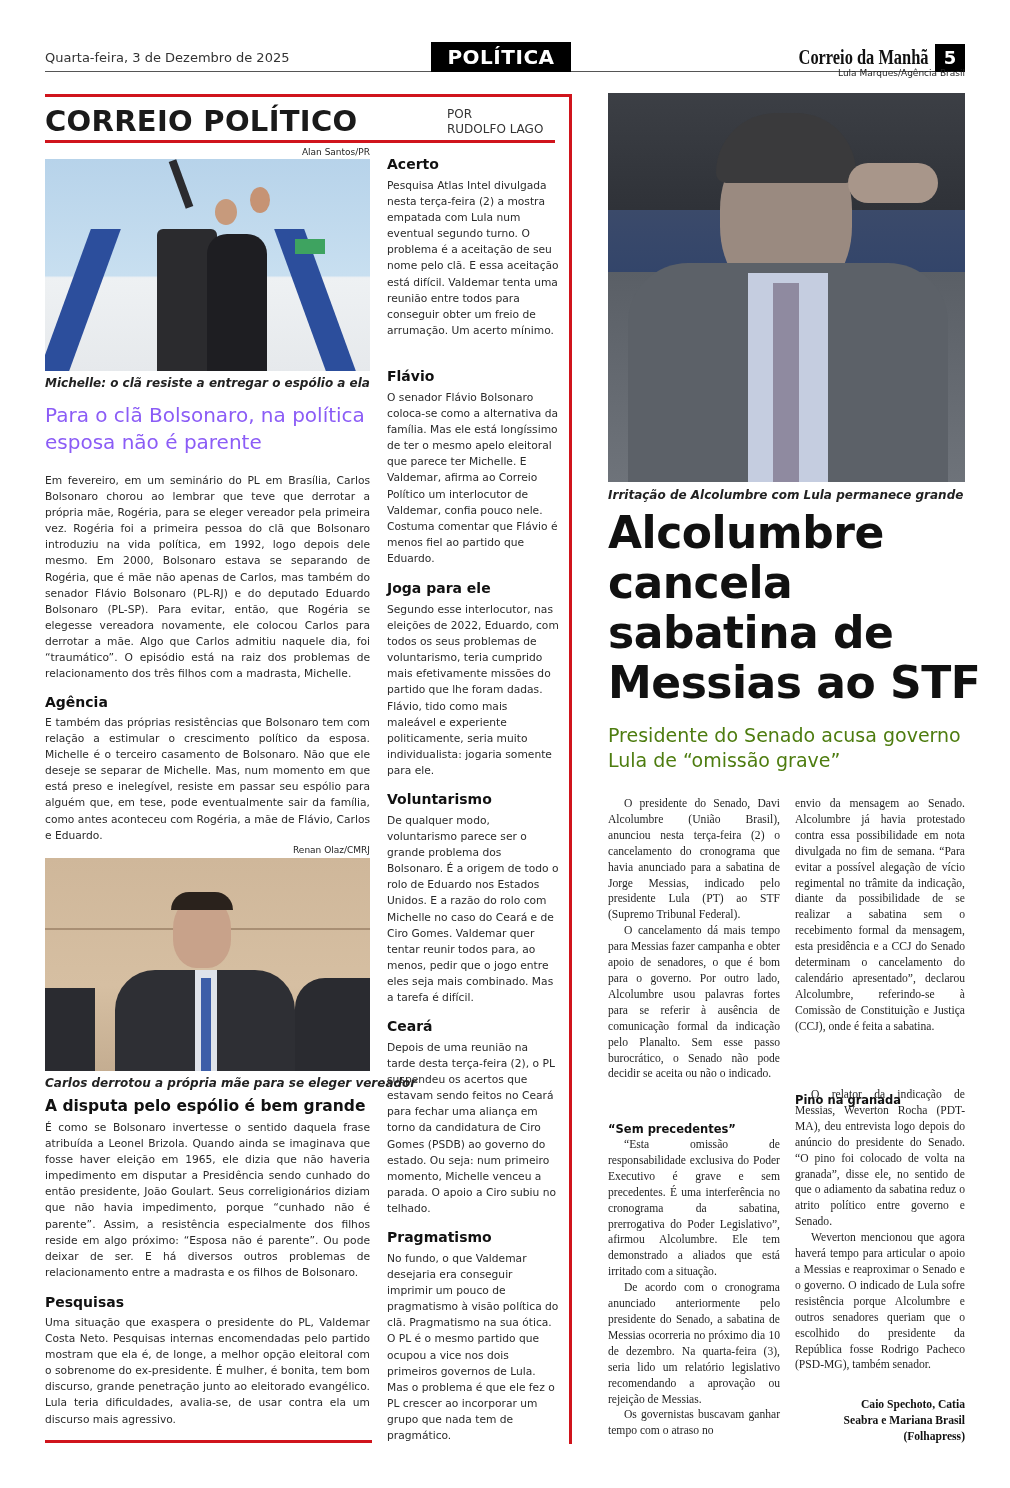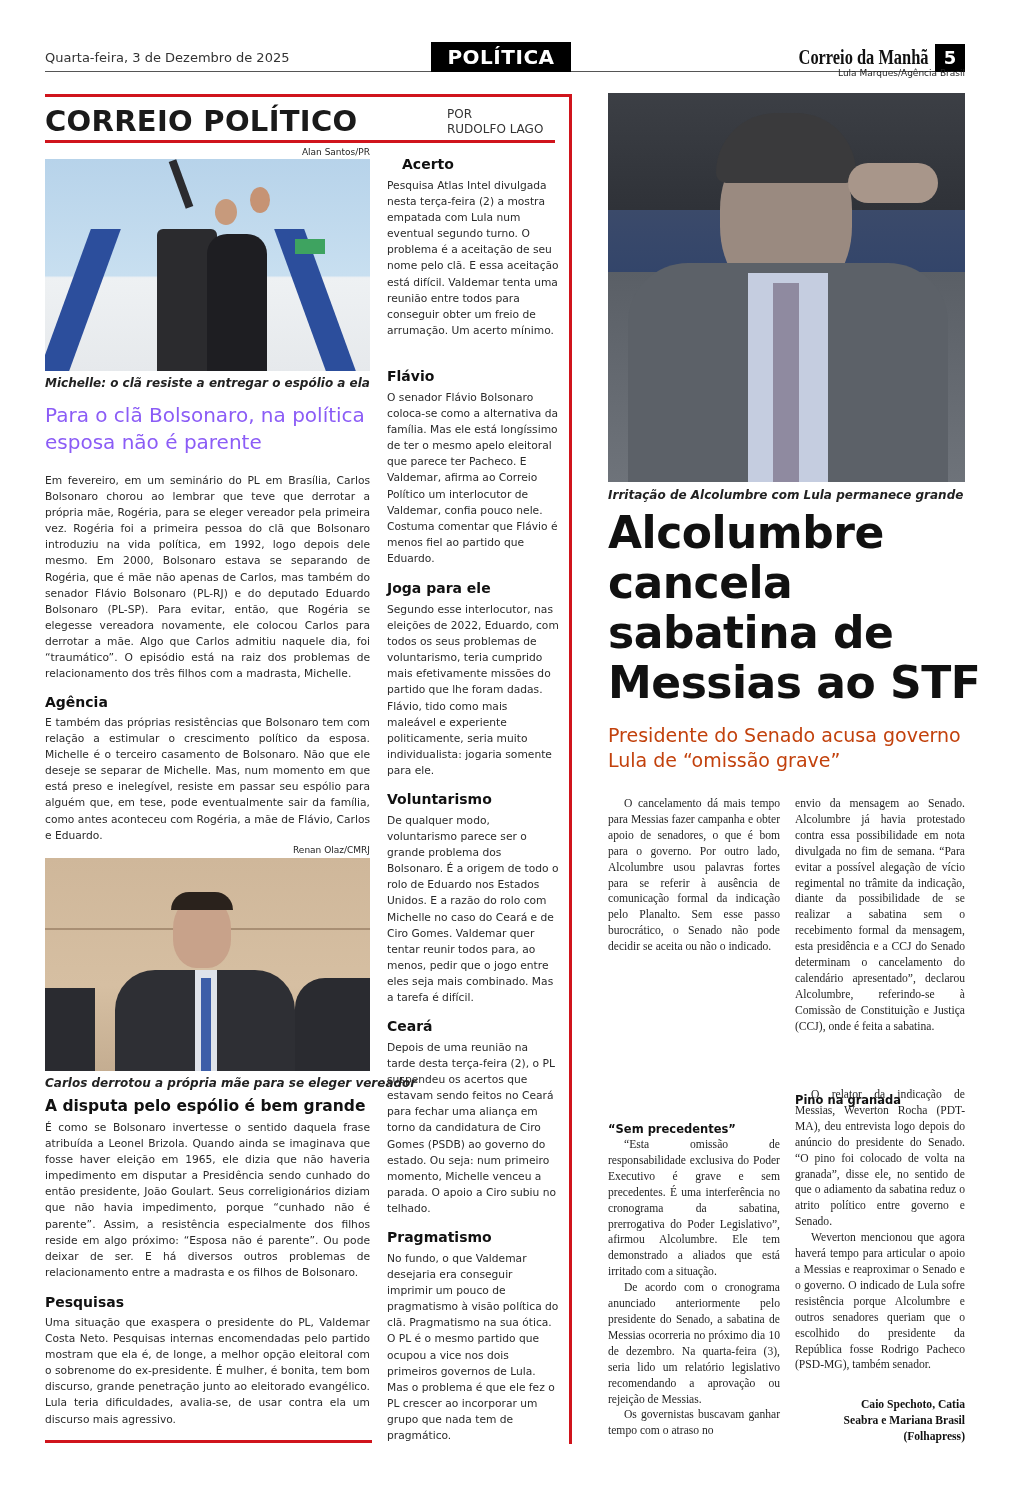--- a/index.html
+++ b/index.html
@@ -34,21 +34,21 @@
 
   
   .headline-l { position: absolute; left: 45px; top: 402px; width: 330px; font-size: 20px; line-height: 27px; color: #8b5cf6; }
   .body-l { position: absolute; font-size: 10.7px; line-height: 16.1px; color: #2a2a2a; text-align: justify; }
   .subhead { position: absolute; font-size: 14px; font-weight: bold; color: #111; }
   .subhead-lg { position: absolute; font-size: 15.5px; font-weight: bold; color: #111; }
   .body-mid { position: absolute; left: 387px; width: 172px; font-size: 10.7px; line-height: 16.1px; color: #2a2a2a; }
 
   
   .main-headline { position: absolute; left: 608px; top: 508px; width: 380px; font-size: 44px; line-height: 50px; font-weight: bold; color: #111; letter-spacing: -0.5px; }
-  .deck { position: absolute; left: 608px; top: 723px; width: 380px; font-size: 19px; line-height: 25px; color: #c2410c; }
+  .deck { position: absolute; left: 608px; top: 723px; width: 380px; font-size: 19px; line-height: 25px; color: #4d7c0f; }
   .serif-body { position: absolute; font-family: "Liberation Serif", serif; font-size: 11.6px; line-height: 15.9px; color: #1f1f1f; text-align: justify; hyphens: auto; }
   .serif-body p { text-indent: 16px; }
   .serif-sub { position: absolute; font-size: 11.5px; font-weight: bold; color: #111; }
   .byline { position: absolute; left: 795px; top: 1397px; width: 170px; text-align: right; font-family: "Liberation Serif", serif; font-weight: bold; font-size: 11.6px; line-height: 16px; color: #111; }
 </style>
 </head>
 <body>
 
 <div class="masthead">
   <span class="date">Quarta-feira, 3 de Dezembro de 2025</span>
@@ -100,25 +100,25 @@
   <div class="ph-shape" style="left:0; top:130px; width:50px; height:83px; background:#2a2b30;"></div>
 </div>
 <div class="caption" style="left:45px; top:1076px;">Carlos derrotou a própria mãe para se eleger vereador</div>
 
 <div class="subhead-lg" style="left:45px; top:1097px;">A disputa pelo espólio é bem grande</div>
 <div class="body-l" style="left:45px; top:1120px; width:325px;">É como se Bolsonaro invertesse o sentido daquela frase atribuída a Leonel Brizola. Quando ainda se imaginava que fosse haver eleição em 1965, ele dizia que não haveria impedimento em disputar a Presidência sendo cunhado do então presidente, João Goulart. Seus correligionários diziam que não havia impedimento, porque “cunhado não é parente”. Assim, a resistência especialmente dos filhos reside em algo próximo: “Esposa não é parente”. Ou pode deixar de ser. E há diversos outros problemas de relacionamento entre a madrasta e os filhos de Bolsonaro.</div>
 
 <div class="subhead" style="left:45px; top:1294px;">Pesquisas</div>
 <div class="body-l" style="left:45px; top:1315px; width:325px;">Uma situação que exaspera o presidente do PL, Valdemar Costa Neto. Pesquisas internas encomendadas pelo partido mostram que ela é, de longe, a melhor opção eleitoral com o sobrenome do ex-presidente. É mulher, é bonita, tem bom discurso, grande penetração junto ao eleitorado evangélico. Lula teria dificuldades, avalia-se, de usar contra ela um discurso mais agressivo.</div>
 
-<div class="subhead" style="left:387px; top:156px;margin-left:15px;">Acerto</div>
+<div class="subhead" style="left:387px; top:156px;">Acerto</div>
 <div class="body-mid" style="top:178px;">Pesquisa Atlas Intel divulgada nesta terça-feira (2) a mostra empatada com Lula num eventual segundo turno. O problema é a aceitação de seu nome pelo clã. E essa aceitação está difícil. Valdemar tenta uma reunião entre todos para conseguir obter um freio de arrumação. Um acerto mínimo.</div>
 
 <div class="subhead" style="left:387px; top:368px;">Flávio</div>
-<div class="body-mid" style="top:390px;">O senador Flávio Bolsonaro coloca-se como a alternativa da família. Mas ele está longíssimo de ter o mesmo apelo eleitoral que parece ter Pacheco. E Valdemar, afirma ao Correio Político um interlocutor de Valdemar, confia pouco nele. Costuma comentar que Flávio é menos fiel ao partido que Eduardo.</div>
+<div class="body-mid" style="top:390px;">O senador Flávio Bolsonaro coloca-se como a alternativa da família. Mas ele está longíssimo de ter o mesmo apelo eleitoral que parece ter Michelle. E Valdemar, afirma ao Correio Político um interlocutor de Valdemar, confia pouco nele. Costuma comentar que Flávio é menos fiel ao partido que Eduardo.</div>
 
 <div class="subhead" style="left:387px; top:580px;">Joga para ele</div>
 <div class="body-mid" style="top:602px;">Segundo esse interlocutor, nas eleições de 2022, Eduardo, com todos os seus problemas de voluntarismo, teria cumprido mais efetivamente missões do partido que lhe foram dadas. Flávio, tido como mais maleável e experiente politicamente, seria muito individualista: jogaria somente para ele.</div>
 
 <div class="subhead" style="left:387px; top:791px;">Voluntarismo</div>
 <div class="body-mid" style="top:813px;">De qualquer modo, voluntarismo parece ser o grande problema dos Bolsonaro. É a origem de todo o rolo de Eduardo nos Estados Unidos. E a razão do rolo com Michelle no caso do Ceará e de Ciro Gomes. Valdemar quer tentar reunir todos para, ao menos, pedir que o jogo entre eles seja mais combinado. Mas a tarefa é difícil.</div>
 
 <div class="subhead" style="left:387px; top:1018px;">Ceará</div>
 <div class="body-mid" style="top:1040px;">Depois de uma reunião na tarde desta terça-feira (2), o PL suspendeu os acertos que estavam sendo feitos no Ceará para fechar uma aliança em torno da candidatura de Ciro Gomes (PSDB) ao governo do estado. Ou seja: num primeiro momento, Michelle venceu a parada. O apoio a Ciro subiu no telhado.</div>
 
@@ -133,20 +133,21 @@
   <div class="ph-shape" style="left:140px; top:180px; width:80px; height:209px; background:#c5cde0;"></div>
   <div class="ph-shape" style="left:165px; top:190px; width:26px; height:199px; background:#8f8aa0;"></div>
   <div class="ph-shape" style="left:240px; top:70px; width:90px; height:40px; background:#a8968a; border-radius:20px;"></div>
 </div>
 <div class="caption" style="left:608px; top:488px;">Irritação de Alcolumbre com Lula permanece grande</div>
 
 <div class="main-headline">Alcolumbre cancela sabatina de Messias ao STF</div>
 <div class="deck">Presidente do Senado acusa governo Lula de “omissão grave”</div>
 
 <div class="serif-body" style="left:608px; top:796px; width:172px;">
+  <p>O presidente do Senado, Davi Alcolumbre (União Brasil), anunciou nesta terça-feira (2) o cancelamento do cronograma que havia anunciado para a sabatina de Jorge Messias, indicado pelo presidente Lula (PT) ao STF (Supremo Tribunal Federal).</p>
   <p>O cancelamento dá mais tempo para Messias fazer campanha e obter apoio de senadores, o que é bom para o governo. Por outro lado, Alcolumbre usou palavras fortes para se referir à ausência de comunicação formal da indicação pelo Planalto. Sem esse passo burocrático, o Senado não pode decidir se aceita ou não o indicado.</p>
 </div>
 <div class="serif-sub" style="left:608px; top:1122px;">“Sem precedentes”</div>
 <div class="serif-body" style="left:608px; top:1137px; width:172px;">
   <p>“Esta omissão de responsabilidade exclusiva do Poder Executivo é grave e sem precedentes. É uma interferência no cronograma da sabatina, prerrogativa do Poder Legislativo”, afirmou Alcolumbre. Ele tem demonstrado a aliados que está irritado com a situação.</p>
   <p>De acordo com o cronograma anunciado anteriormente pelo presidente do Senado, a sabatina de Messias ocorreria no próximo dia 10 de dezembro. Na quarta-feira (3), seria lido um relatório legislativo recomendando a aprovação ou rejeição de Messias.</p>
   <p>Os governistas buscavam ganhar tempo com o atraso no</p>
 </div>
 
 <div class="serif-body" style="left:795px; top:796px; width:170px;">

